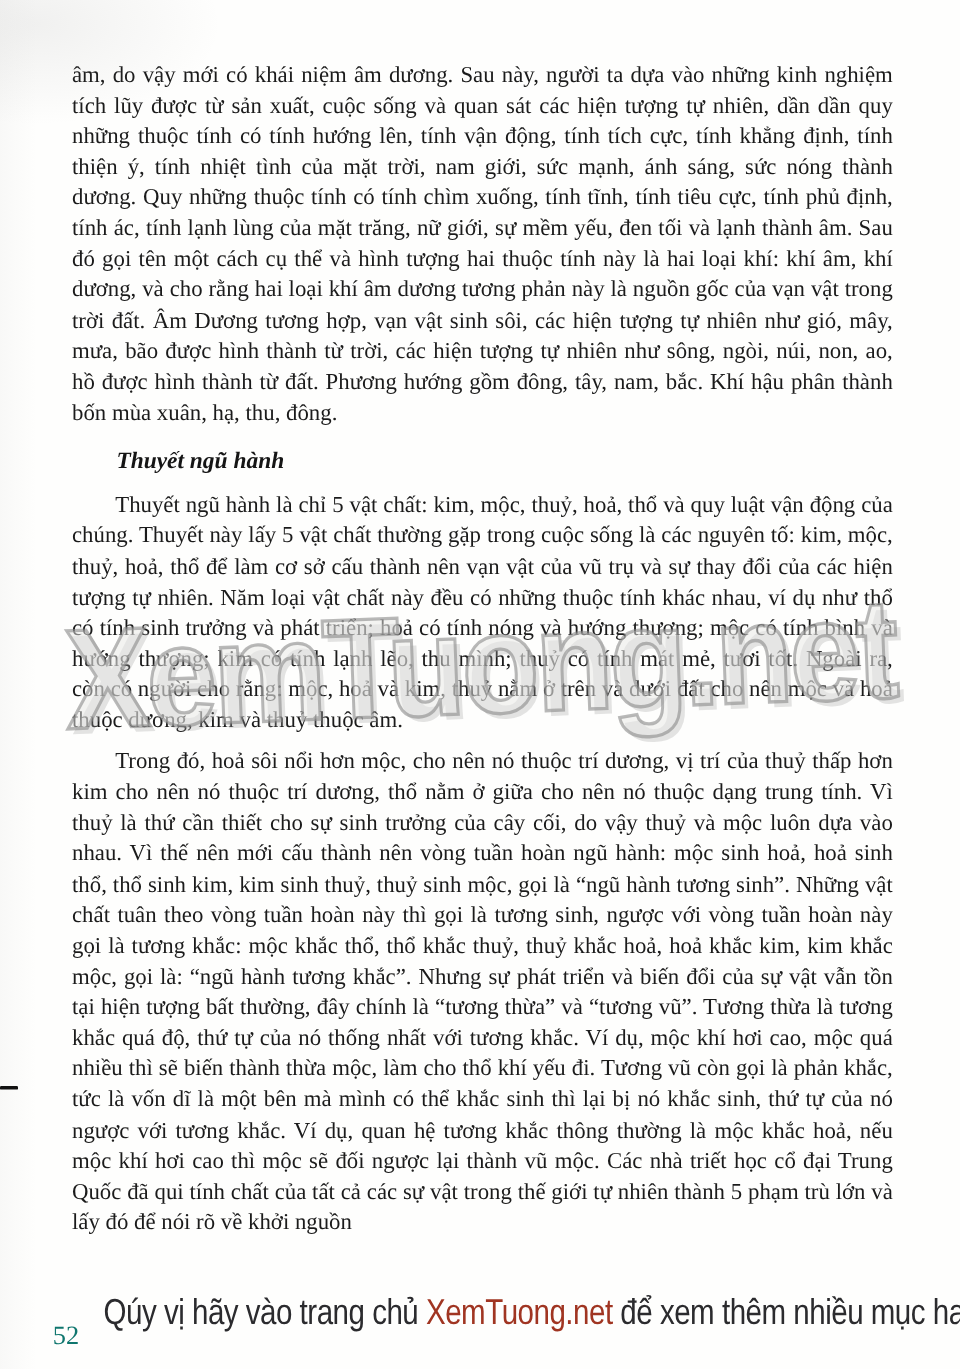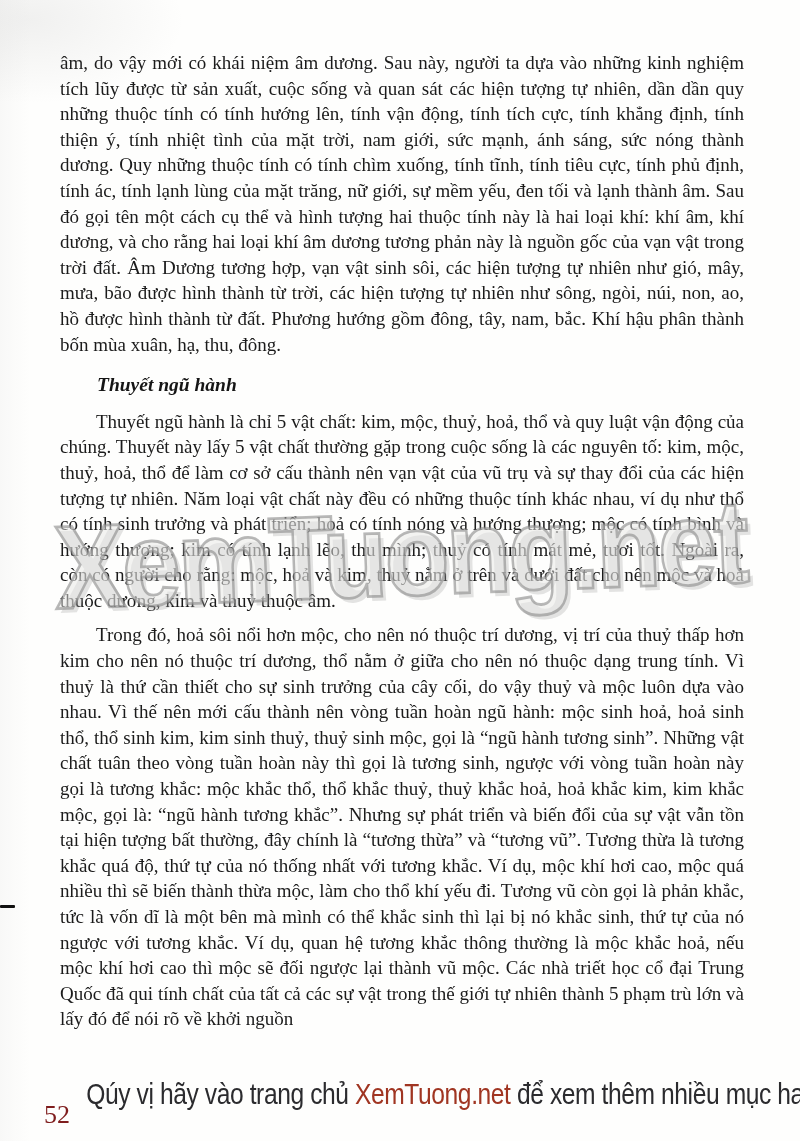--- a/index.html
+++ b/index.html
@@ -76,22 +76,22 @@
   .footer .squeeze{
     display:inline-block;
     transform:scaleX(0.82);
     transform-origin:center;
   }
   .footer .brand{color:#a03522;}
   .page-number{
     position:absolute;
     left:44px;top:1100px;
     font-family:"Liberation Serif","DejaVu Serif",serif;
-    font-size:26px;
-    color:#7f1d1d;
+    font-size:22px;
+    color:#0f766e;
     z-index:7;
   }
   .edge-dash{
     position:absolute;
     left:0;top:905px;
     width:15px;height:3px;
     background:#111;
     border-radius:1px;
     z-index:4;
   }

